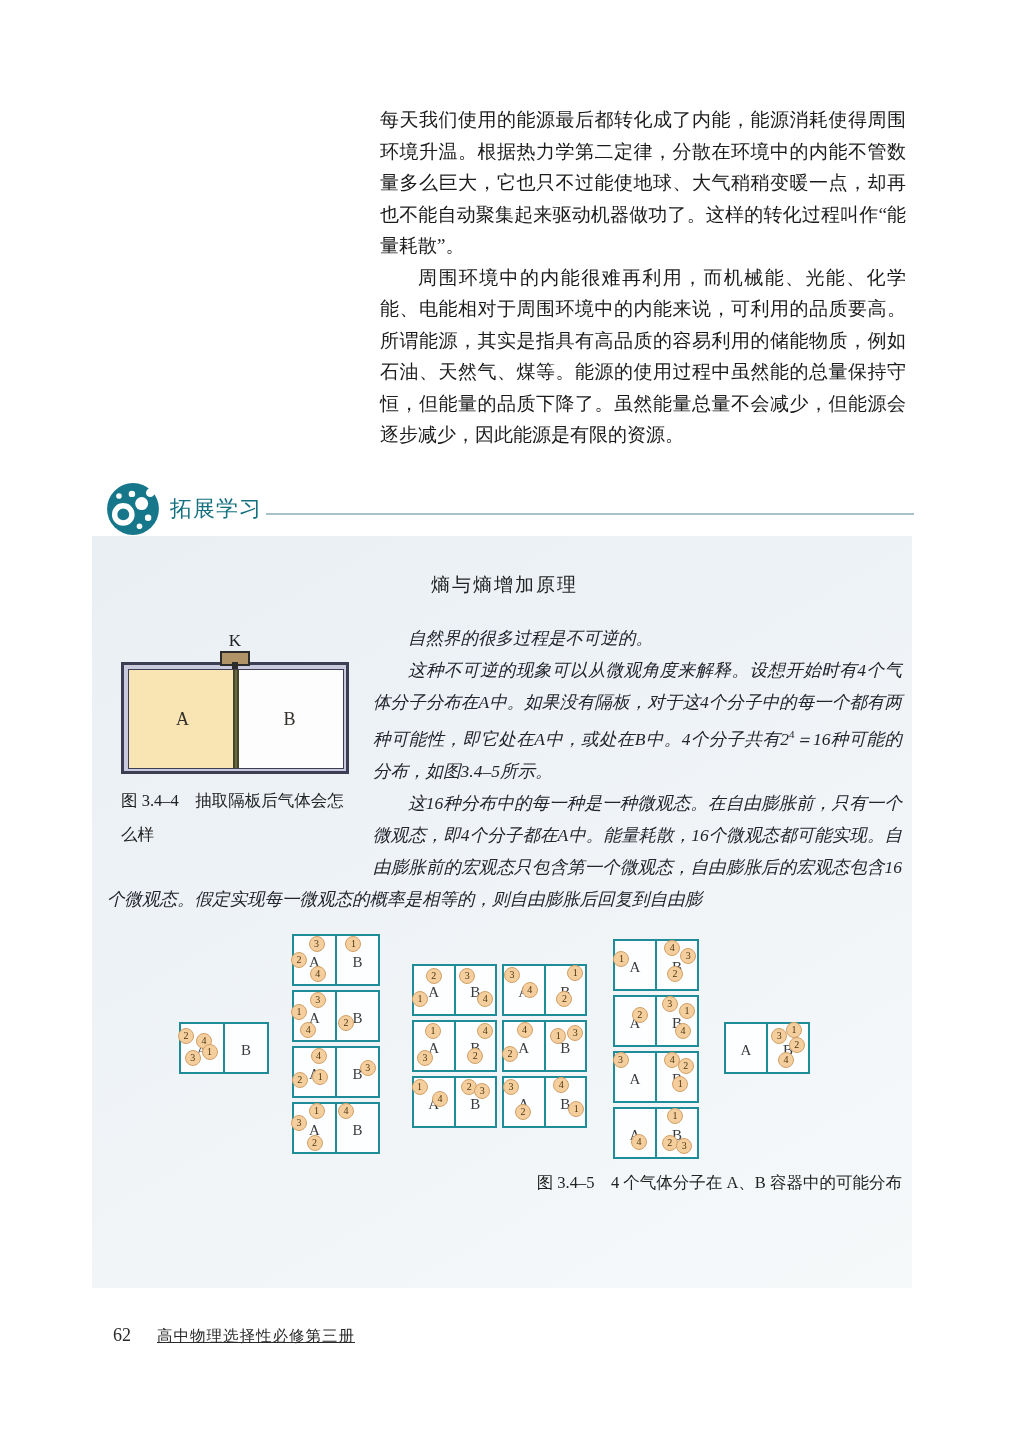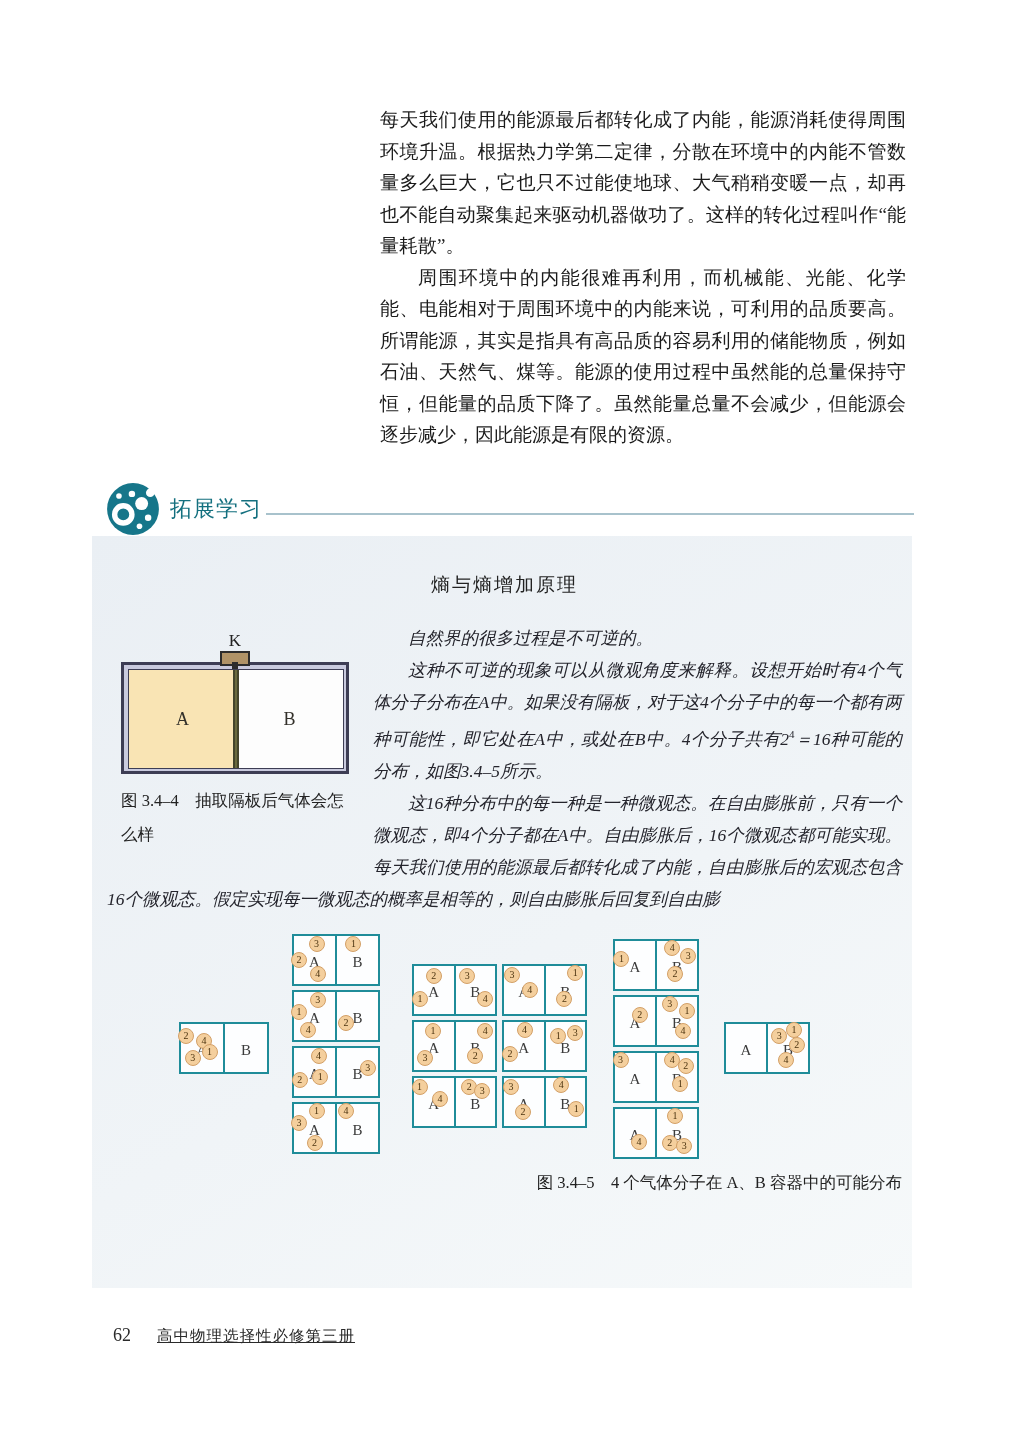--- a/index.html
+++ b/index.html
@@ -100,21 +100,21 @@
               <div class="fig344-b"></div>
               <span class="fig344-letter la">A</span>
               <span class="fig344-letter lb">B</span>
             </div>
           </div>
           <div class="fig344-caption">图 3.4–4　抽取隔板后气体会怎么样</div>
         </div>
 
         <p class="indent">自然界的很多过程是不可逆的。</p>
         <p class="indent"><span>这种不可逆的现象可以从微观角度来解释。设想开始时有4个气体分子分布在A中。如果没有隔板，对于这4个分子中的每一个都有两种可能性，即它处在A中，或处在B中。4个分子共有2</span><sup>4</sup><span>＝16种可能的分布，如图3.4–5所示。</span></p>
-        <p class="indent">这16种分布中的每一种是一种微观态。在自由膨胀前，只有一个微观态，即4个分子都在A中。自由膨胀后，16个微观态都可能实现。每天我们使用的能源最后都转化成了内能，自由膨胀后的宏观态包含16个微观态。假定实现每一微观态的概率是相等的，则自由膨胀后回复到自由膨</p>
+        <p class="indent">这16种分布中的每一种是一种微观态。在自由膨胀前，只有一个微观态，即4个分子都在A中。能量耗散，16个微观态都可能实现。自由膨胀前的宏观态只包含第一个微观态，自由膨胀后的宏观态包含16个微观态。假定实现每一微观态的概率是相等的，则自由膨胀后回复到自由膨</p>
 
         <div class="fig345-canvas">
             <div class="mbox" style="left: 72px; top: 93px; width: 90px; height: 52px;">
               <div class="mhalf a">
                 <span class="mletter">A</span>
                 <span class="mol" style="left: 12%; top: 25%;">2</span>
                 <span class="mol" style="left: 55%; top: 35%;">4</span>
                 <span class="mol" style="left: 68%; top: 58%;">1</span>
                 <span class="mol" style="left: 28%; top: 72%;">3</span>
               </div>

